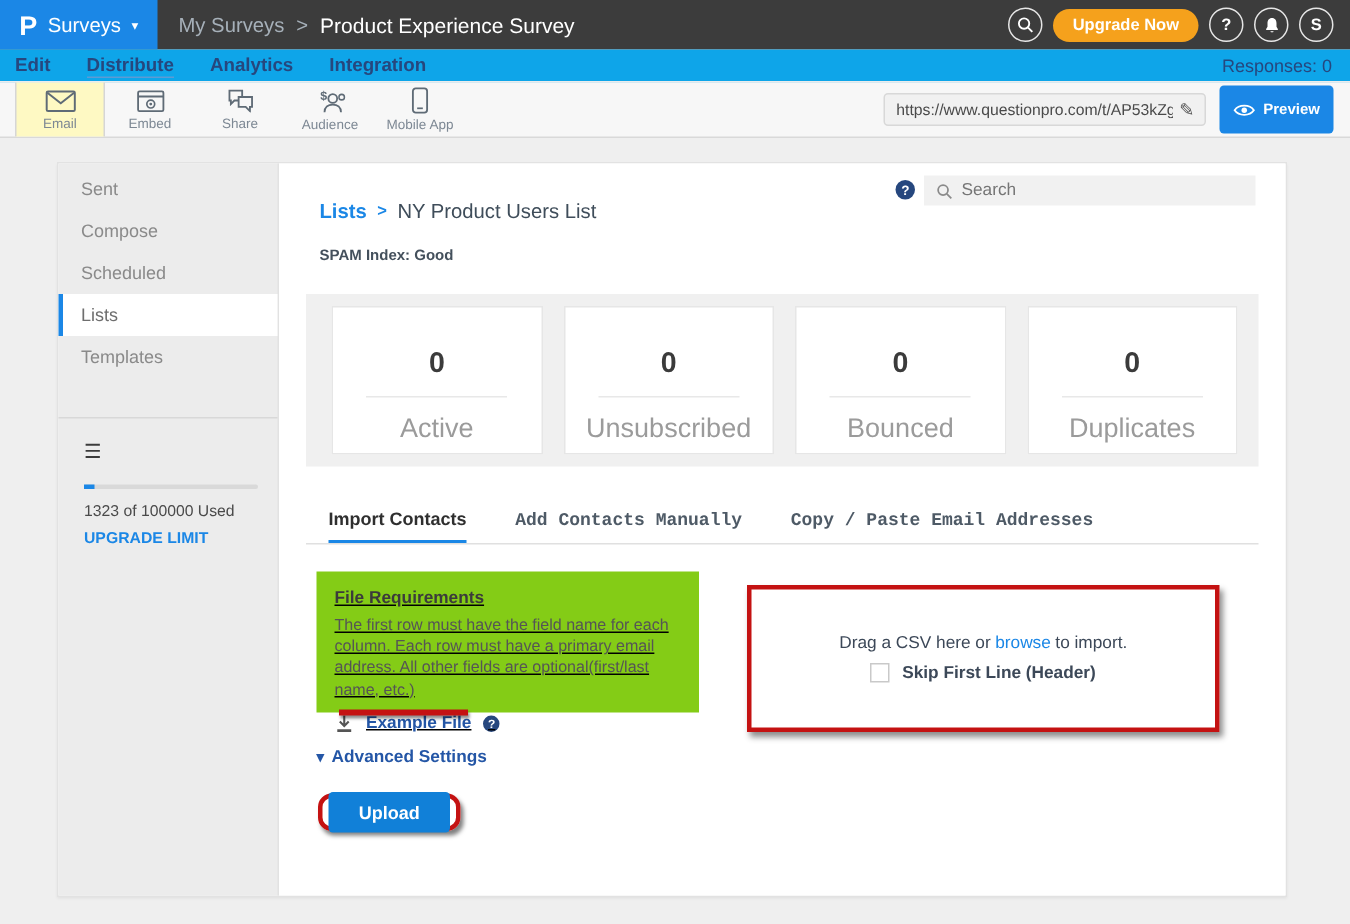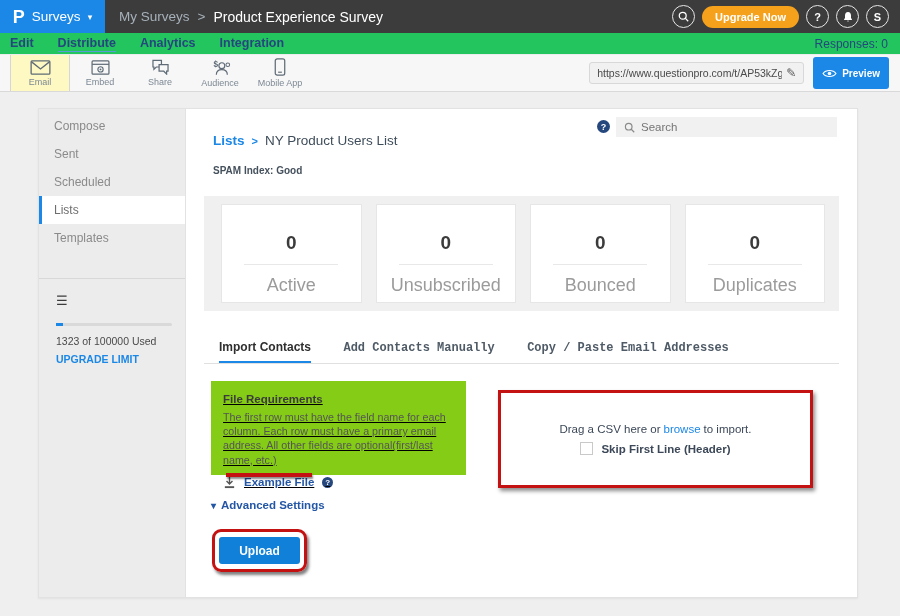--- a/index.html
+++ b/index.html
@@ -14,21 +14,21 @@
   .caret { font-size:9px; }
   .tb-breadcrumb { margin-left:14px; display:flex; gap:8px; align-items:center; font-size:13.5px; color:#a6b0b9; }
   .tb-current { color:#fff; font-size:14px; font-weight:500; }
   .tb-right { margin-left:auto; display:flex; align-items:center; gap:7px; padding-right:11px; }
   .circle-btn { width:23px; height:23px; border-radius:50%; border:1.5px solid #e6e6e6; background:transparent; color:#fff;
                 display:flex; align-items:center; justify-content:center; font-size:11px; font-weight:bold; cursor:pointer; }
   .upgrade-btn { height:22px; border:none; border-radius:11px; background:#f5a11c; color:#fff; font-weight:bold; font-size:11px;
                  padding:0 13px; display:flex; align-items:center; cursor:pointer; font-family:inherit; }
 
   
-  .navrow { position:absolute; top:33px; left:0; right:0; height:22px; background:#22c55e; display:flex; align-items:center;
+  .navrow { position:absolute; top:33px; left:0; right:0; height:22px; background:#0ea5e9; display:flex; align-items:center;
             padding:0 12px 0 10px; gap:24px; border-bottom:1px solid #ececec; }
   .nav-item { font-size:12.5px; font-weight:bold; color:#26477e; cursor:pointer; padding-bottom:1px; }
   .nav-item.active { border-bottom:1px solid #5b9bd5; }
   .nav-responses { margin-left:auto; font-size:12px; color:#26477e; }
 
   
   .toolbar { position:absolute; top:55px; left:0; right:0; height:37px; background:#f7f7f7; border-bottom:1px solid #d9d9d9;
              display:flex; align-items:stretch; padding-left:10px; }
   .channel { width:60px; display:flex; flex-direction:column; align-items:center; justify-content:center; gap:2px;
              background:transparent; border:none; cursor:pointer; font-family:inherit; }
@@ -99,21 +99,21 @@
   .dropzone { width:100%; height:100%; display:flex; flex-direction:column; align-items:center; justify-content:center; gap:7px; }
   .drop-text { font-size:11.5px; color:#3c4858; }
   .browse { color:#1b87e6; cursor:pointer; margin:0 3px; }
   .skip-row { display:flex; align-items:center; gap:8px; font-size:11.5px; color:#3c4858; cursor:pointer;font-weight:bold; }
   .checkbox { width:13px; height:13px; border:1px solid #c9c9c9; background:#fff; }
 
   .advanced { position:absolute; left:25px; top:390px; font-size:11.5px; font-weight:bold; color:#2456a6;
               display:flex; align-items:center; gap:5px; cursor:pointer; }
   .advanced .caret { color:#2456a6; font-size:10px; }
 
-  .upload-annotation { position:absolute; left:26px; top:420px; width:95px; height:43px; border:3px solid #c41212; border-radius:9px;
+  .upload-annotation { position:absolute; left:26px; top:420px; width:95px; height:25px; border:3px solid #c41212; border-radius:9px;
                        box-shadow:2px 3px 3px rgba(0,0,0,0.5); display:flex; align-items:center; justify-content:center; }
   .upload-btn { width:81px; height:27px; background:#1180d8; border:none; border-radius:3px; color:#fff; font-size:12px;
                 font-weight:bold; cursor:pointer; font-family:inherit; }
 
   svg { display:block; }
 </style>
 </head>
 <body>
 
 <header class="topbar">
@@ -210,22 +210,22 @@
       </svg>
       <span>Preview</span>
     </button>
   </div>
 </div>
 
 <main class="panel">
 
   <aside class="sidebar">
     <div class="side-items">
+      <div class="side-item">Sent</div>
       <div class="side-item">Compose</div>
-      <div class="side-item">Sent</div>
       <div class="side-item">Scheduled</div>
       <div class="side-item active">Lists</div>
       <div class="side-item">Templates</div>
     </div>
     <div class="email-block">
       <div class="email-title-row">
         <span class="list-icon">☰</span>
       </div>
       <div class="progress">
         <div class="progress-fill"></div>

